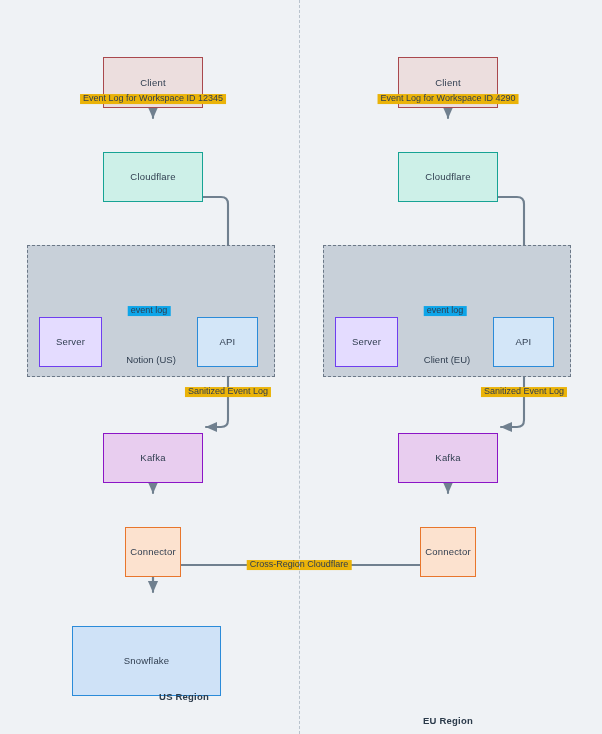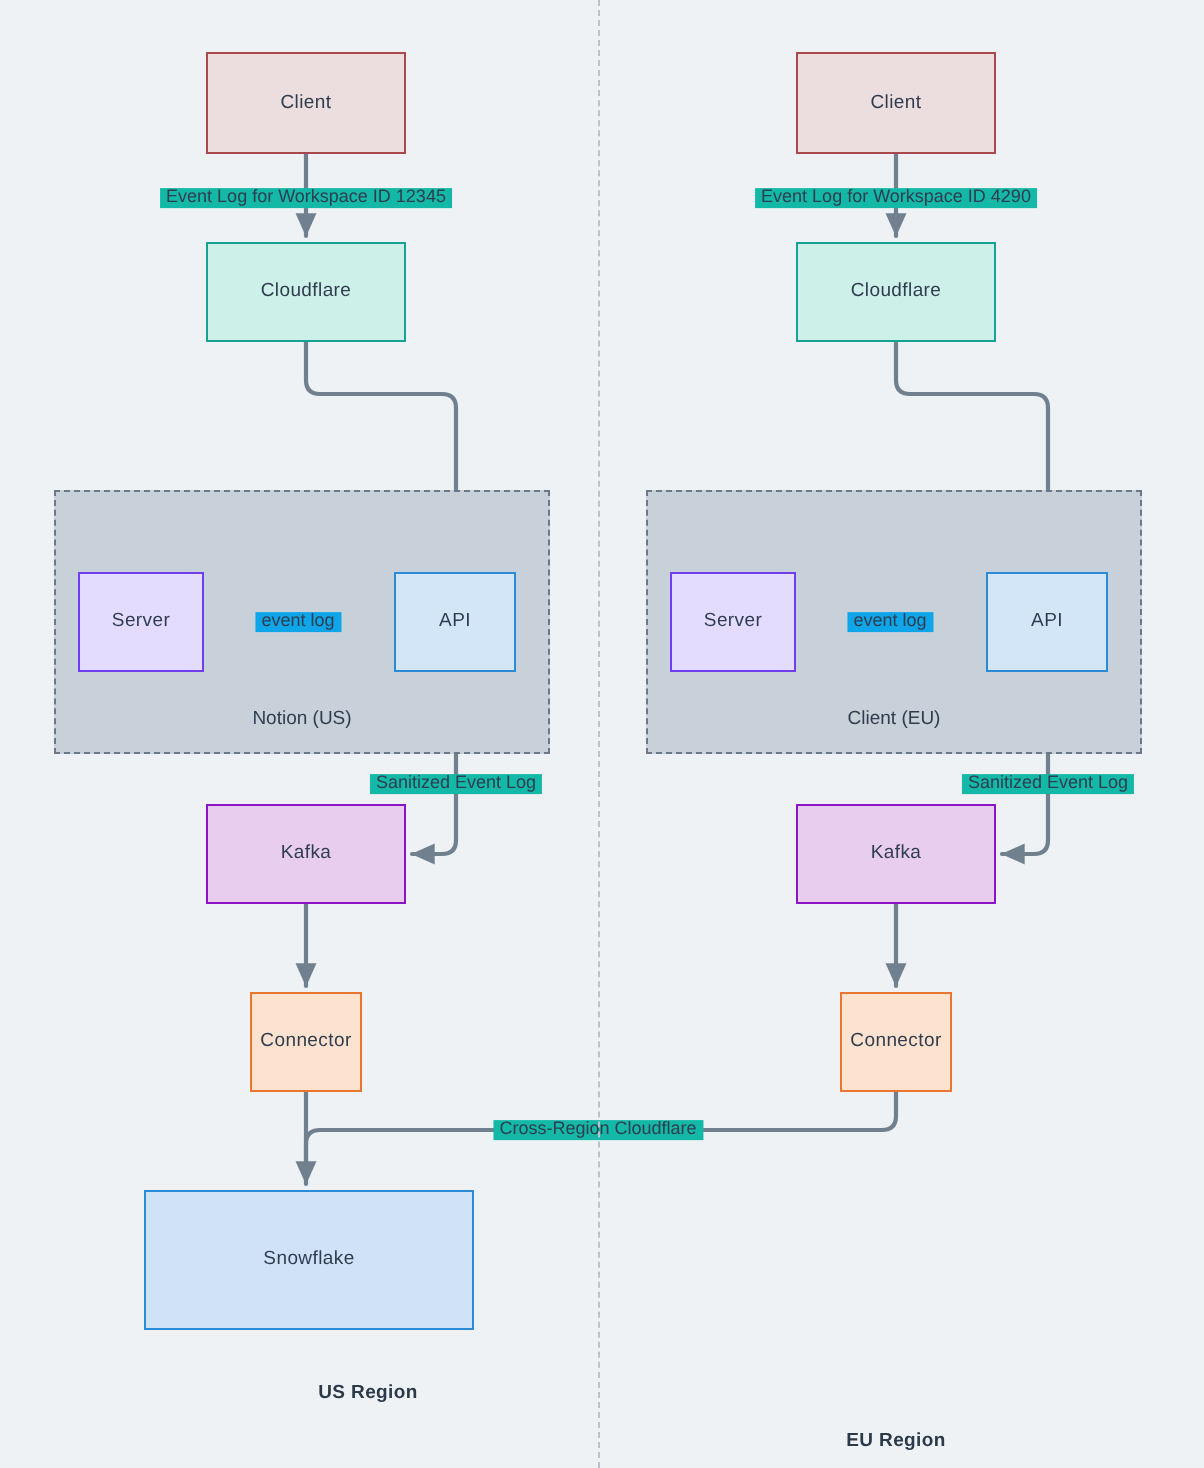--- a/index.html
+++ b/index.html
@@ -16,40 +16,41 @@
 
   .node{
     position:absolute;
     box-sizing:border-box;
     display:flex;align-items:center;justify-content:center;
     font-size:9.5px;
     letter-spacing:.2px;
     color:#2f3d4f;
     text-align:center;
     line-height:1.2;
+    margin-top:31px;
   }
   .group-box{
     position:absolute;
     box-sizing:border-box;
     background:#c8d0d9;
     border:1.3px dashed #6b7887;
   }
   .group-label{
     position:absolute;
     font-size:9.5px;
     color:#2f3d4f;
     text-align:right;
     white-space:nowrap;
     transform:translateX(-50%);
   }
   .edge-label{
     position:absolute;
     font-size:9px;
     color:#2f3d4f;
-    background:#14b8a6;
+    background:#eab308;
     padding:0 3px;
     white-space:nowrap;
     transform:translate(-50%,-50%);
     line-height:1.1;
   }
   .edge-label.on-group{background:#0ea5e9;}
   .region-label{
     position:absolute;
     font-size:9.5px;
     font-weight:bold;
@@ -102,21 +103,21 @@
 
   <div class="group-box" style="left:323px;top:245px;width:248px;height:132px;"></div>
   <div class="group-label" style="left:447px;top:354px;">Client (EU)</div>
 
   <div class="node" style="left:103px;top:26px;width:100px;height:51px;background:#ecdede;border:1.4px solid #a9484d;">Client</div>
   <div class="node" style="left:103px;top:121px;width:100px;height:50px;background:#cdf0e8;border:1.4px solid #16a394;">Cloudflare</div>
   <div class="node" style="left:39px;top:286px;width:63px;height:50px;background:#e4dcff;border:1.4px solid #6f3ef0;">Server</div>
   <div class="node" style="left:197px;top:286px;width:61px;height:50px;background:#d3e6f8;border:1.6px solid #2b8bd9;">API</div>
   <div class="node" style="left:103px;top:402px;width:100px;height:50px;background:#e8cdef;border:1.6px solid #8b15c6;">Kafka</div>
   <div class="node" style="left:125px;top:496px;width:56px;height:50px;background:#fce2cf;border:1.6px solid #e8762c;">Connector</div>
-  <div class="node" style="left:72px;top:595px;width:165px;height:70px;background:#cfe2f7;border:1.6px solid #2b8bd9;">Snowflake</div>
+  <div class="node" style="left:72px;top:595px;width:149px;height:70px;background:#cfe2f7;border:1.6px solid #2b8bd9;">Snowflake</div>
 
   <div class="node" style="left:398px;top:26px;width:100px;height:51px;background:#ecdede;border:1.4px solid #a9484d;">Client</div>
   <div class="node" style="left:398px;top:121px;width:100px;height:50px;background:#cdf0e8;border:1.4px solid #16a394;">Cloudflare</div>
   <div class="node" style="left:335px;top:286px;width:63px;height:50px;background:#e4dcff;border:1.4px solid #6f3ef0;">Server</div>
   <div class="node" style="left:493px;top:286px;width:61px;height:50px;background:#d3e6f8;border:1.6px solid #2b8bd9;">API</div>
   <div class="node" style="left:398px;top:402px;width:100px;height:50px;background:#e8cdef;border:1.6px solid #8b15c6;">Kafka</div>
   <div class="node" style="left:420px;top:496px;width:56px;height:50px;background:#fce2cf;border:1.6px solid #e8762c;">Connector</div>
 
   <div class="edge-label" style="left:153px;top:99px;">Event Log for Workspace ID 12345</div>
   <div class="edge-label on-group" style="left:149px;top:311px;">event log</div>

